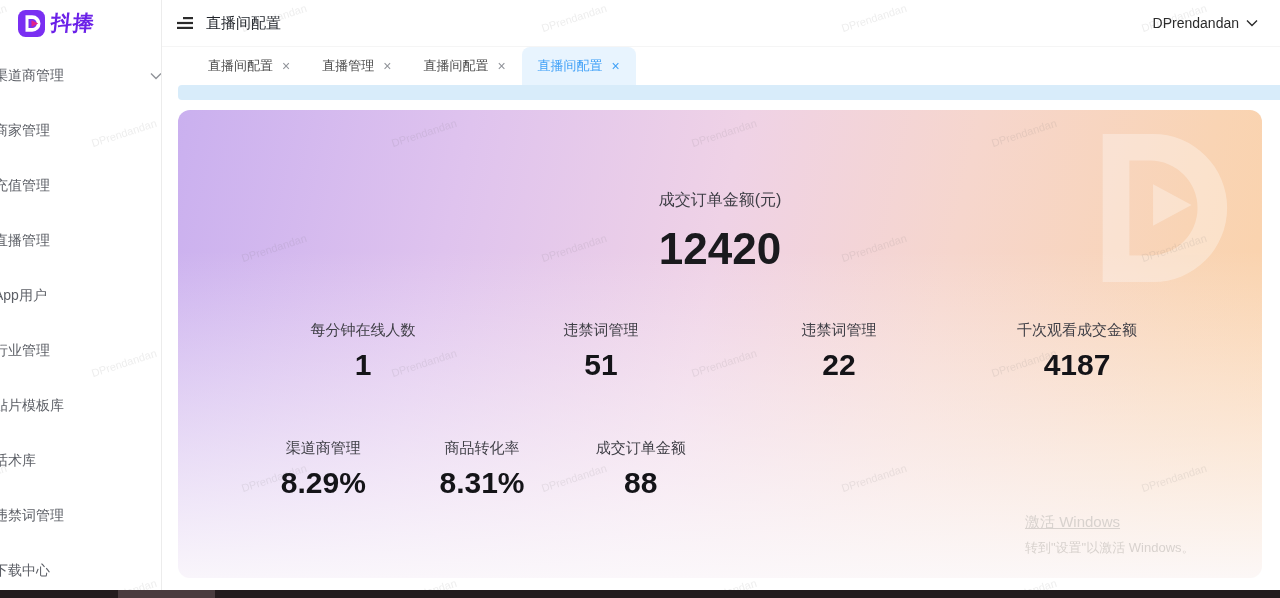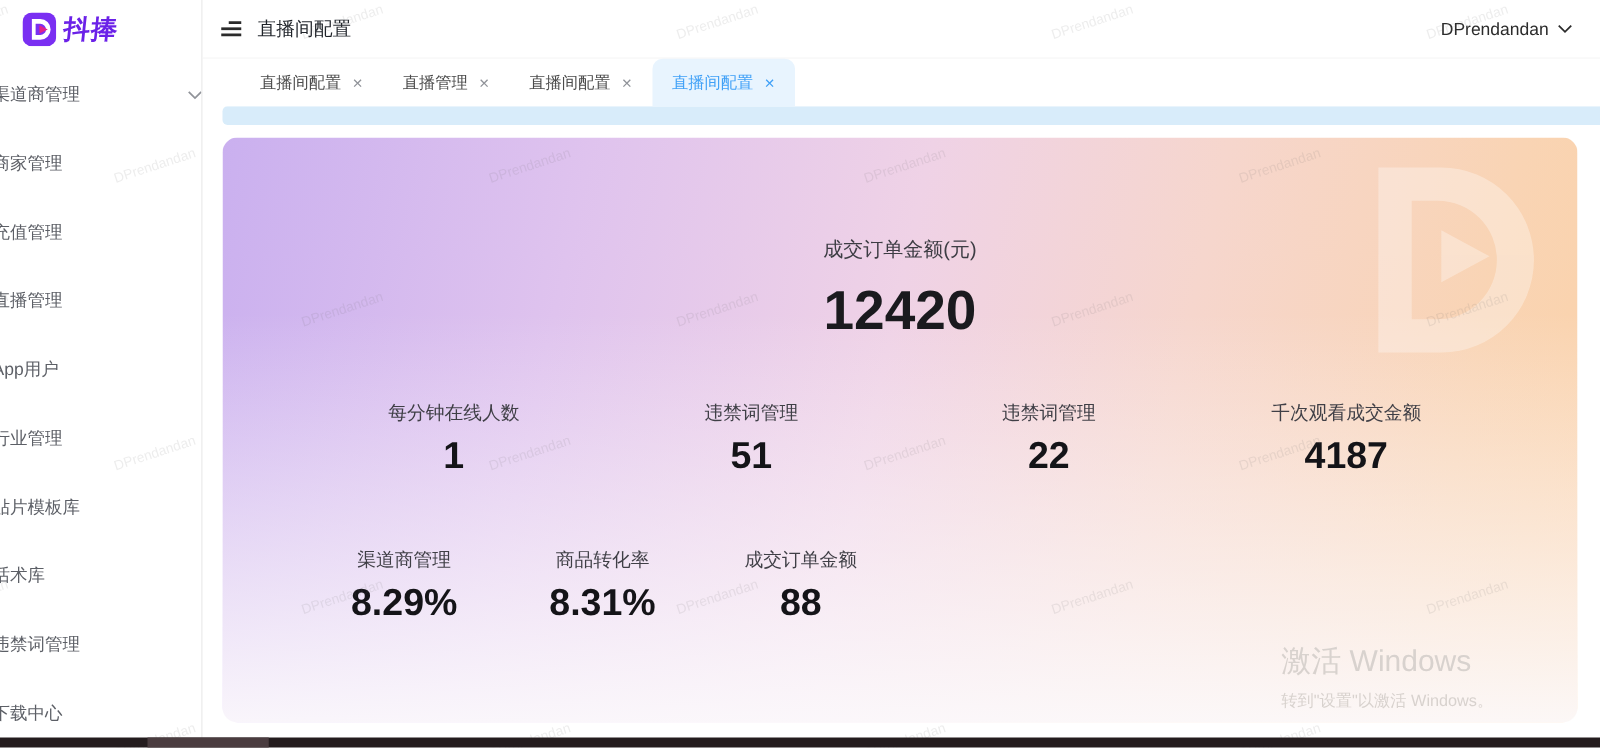--- a/index.html
+++ b/index.html
@@ -56,21 +56,21 @@
   .stat-row { position:absolute; left:66px; right:66px; display:flex; }
   #row1 { top:211px; }
   #row2 { top:329px; }
   .stat-cell { flex:1; text-align:center; }
   .s-label { font-size:15px; color:#3f3f46; }
   .s-value { font-size:30px; font-weight:700; color:#141418; margin-top:8px; }
 
   
   #win-activate { position:absolute; left:1025px; top:513px; z-index:55;
     color:#d8d2ce; pointer-events:none; }
-  #win-activate .w1 { font-size:24px; }
+  #win-activate .w1 { font-size:15px;text-decoration:underline; }
   #win-activate .w2 { font-size:13px; margin-top:7px; }
 
   
   #taskbar { position:absolute; left:0; top:590px; width:1280px; height:8px;
     background:#241c1e; z-index:70; }
   #taskbar .seg { position:absolute; left:118px; top:0; width:97px; height:8px;
     background:#4a3c3f; }
 </style>
 </head>
 <body>

